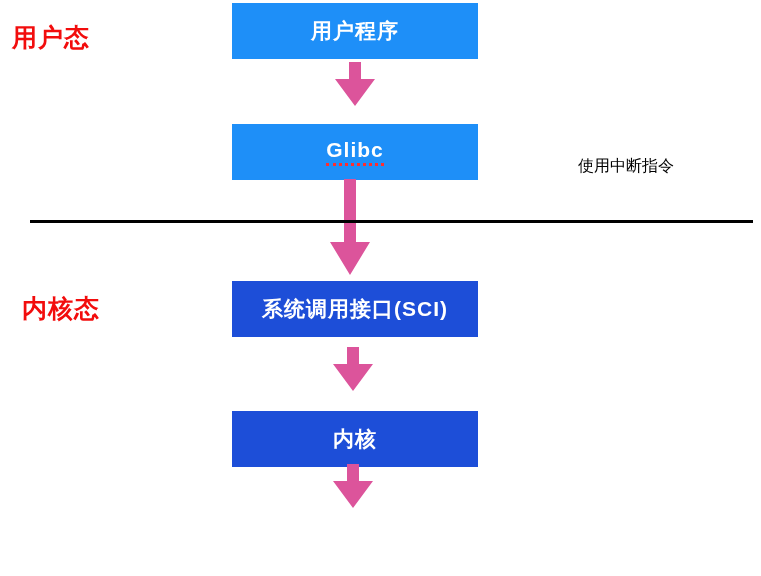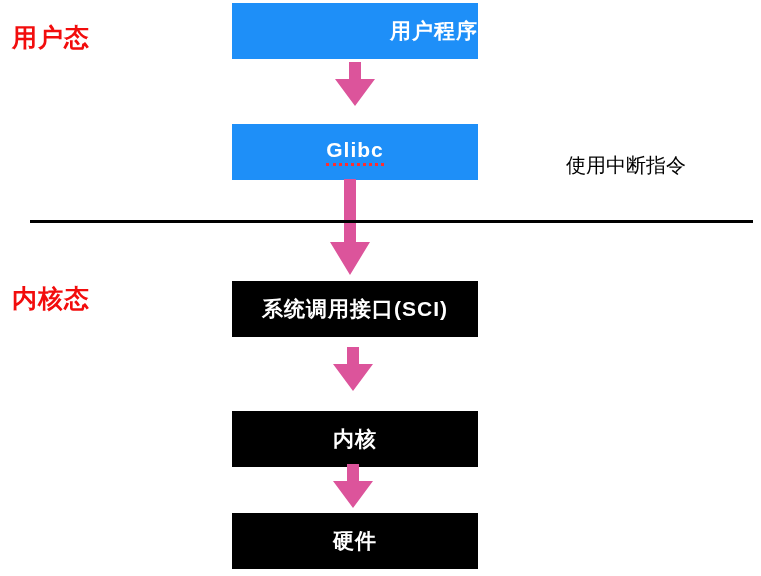--- a/index.html
+++ b/index.html
@@ -14,38 +14,38 @@
   .zone-label {
     position: absolute;
     left: 12px;
     font-size: 25px;
     font-weight: bold;
     color: #f20d0d;
     letter-spacing: 1px;
     white-space: nowrap;
   }
   #label-user-mode { top: 21px; }
-  #label-kernel-mode { top: 282px; }
+  #label-kernel-mode { top: 292px; margin-left: 10px; }
   .node-box {
     position: absolute;
     left: 232px;
     width: 246px;
     height: 56px;
     display: flex;
     align-items: center;
     justify-content: center;
     color: #ffffff;
     font-size: 21px;
     font-weight: bold;
     letter-spacing: 1px;
     white-space: nowrap;
   }
   .node-blue  { background: #1e8ff8; }
-  .node-green { background: #000000; }
-  #node-user-program { top: 3px; justify-content: flex-end; }
+  .node-green { background: #1d4ed8; }
+  #node-user-program { top: 3px; }
   #node-glibc        { top: 124px; }
   #node-sci          { top: 281px; }
   #node-kernel       { top: 397px; margin-top: 14px; }
   #node-hardware     { top: 513px; }
   .spellcheck-underline {
     border-bottom: 3px dotted #ff2e2e;
     padding-bottom: 1px;
   }
   .arrow {
     position: absolute;
@@ -62,21 +62,21 @@
     width: 723px;
     height: 3px;
     background: #000000;
   }
   #annotation {
     position: absolute;
     left: 500px;
     top: 152px;
     width: 252px;
     text-align: center;
-    font-size: 20px;
+    font-size: 16px;
     line-height: 27px;
     color: #000000;
     white-space: nowrap;
   }
 </style>
 </head>
 <body>
 
 <div id="canvas">
 
@@ -123,17 +123,14 @@
   <div id="node-kernel" class="node-box node-green">
     <span>内核</span>
   </div>
 
   <div id="arrow-4" class="arrow">
     <svg width="42" height="44" viewBox="0 0 42 44">
       <polygon points="15,0 27,0 27,17 41,17 21,44 1,17 15,17" fill="#dc549b"></polygon>
     </svg>
   </div>
 
-  <div id="node-hardware" class="node-box node-green">
-    <span>硬件</span>
-  </div>
 
 </div>
 
 </body></html>

